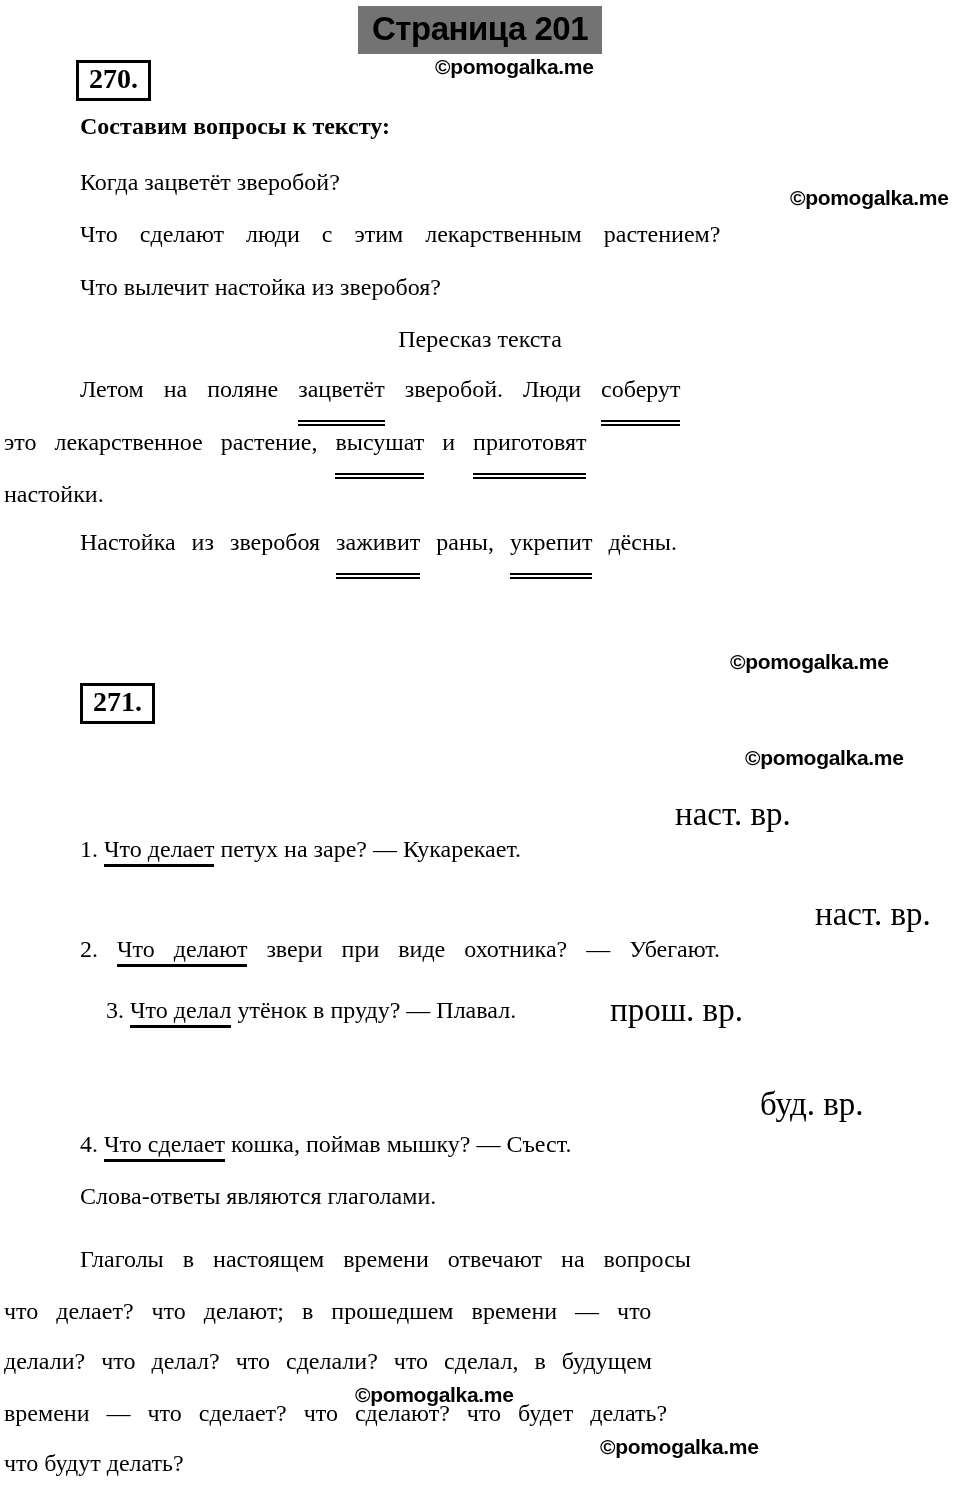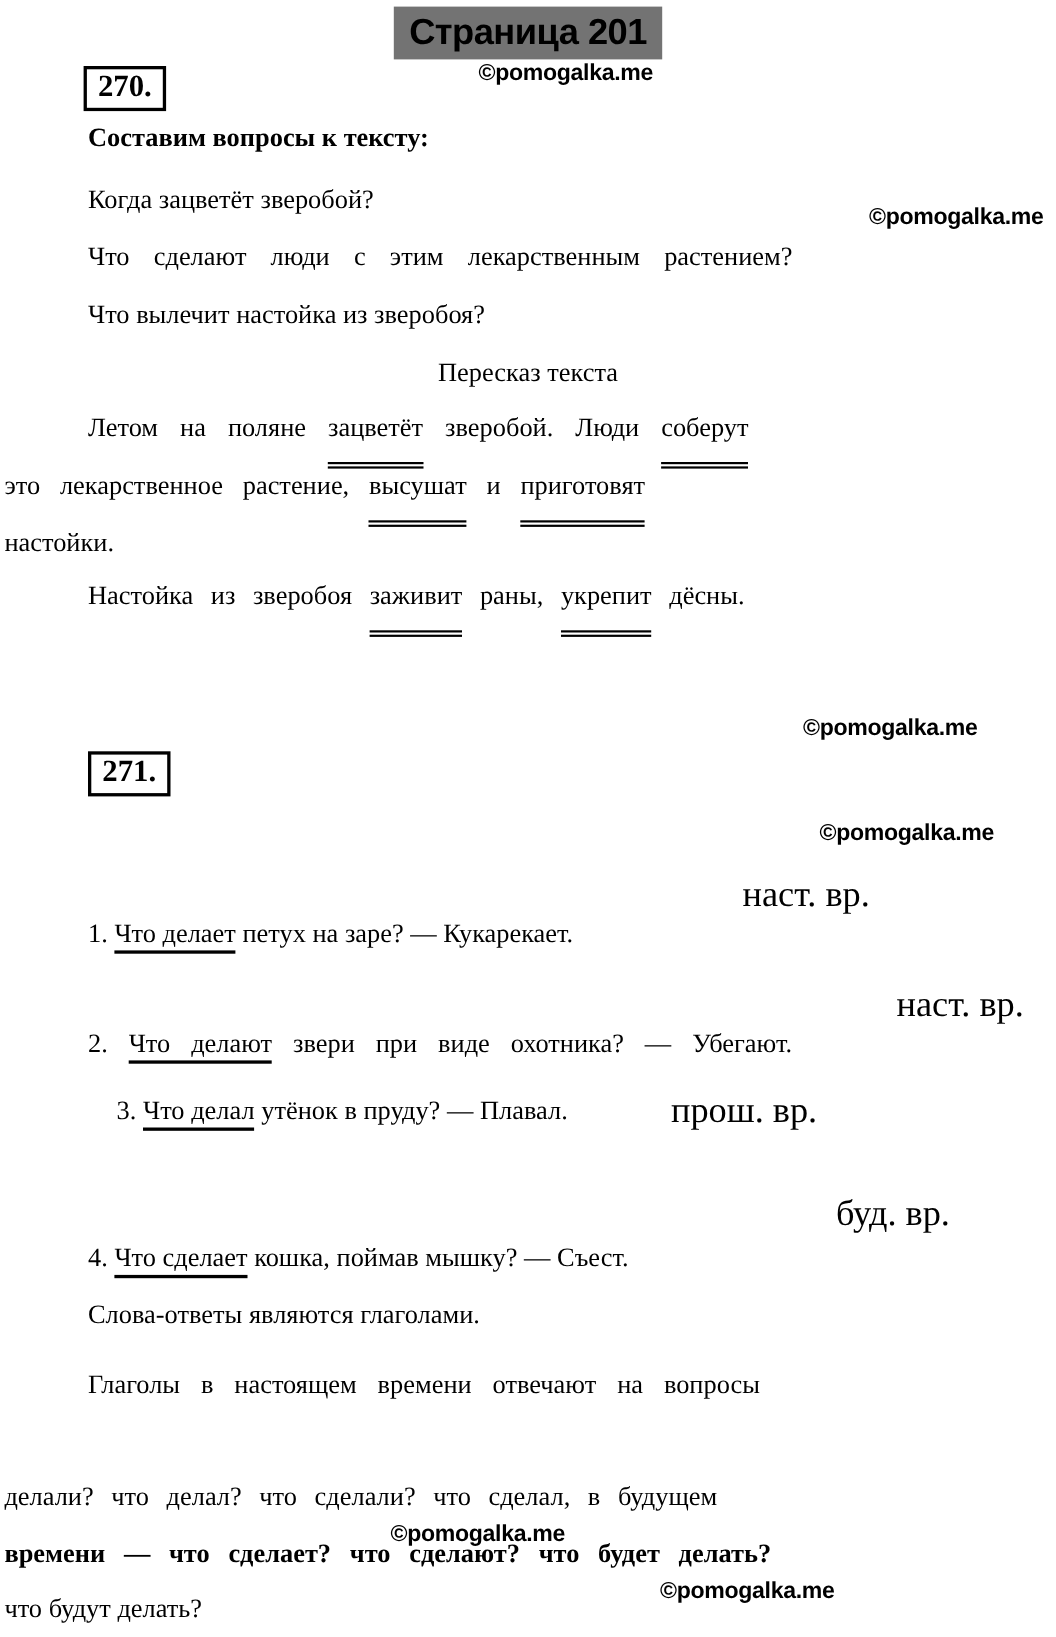--- a/index.html
+++ b/index.html
@@ -22,21 +22,21 @@
   }
   .badge{
     display:inline-block;border:3px solid #000;background:#fff;
     font-weight:bold;font-size:28px;line-height:1.1;padding:1px 10px 3px 10px;
   }
   .bold{font-weight:bold;}
   .u1{border-bottom:3px solid #000;padding-bottom:2px;}
   .u2{border-bottom:6px double #000;padding-bottom:18px;}
   .tense{font-size:33px;line-height:1.2;}
   
-  .ws10{word-spacing:10px;}.ws11{word-spacing:11px;font-weight:bold;}.ws12{word-spacing:12px;}
+  .ws10{word-spacing:10px;}.ws11{word-spacing:11px;}.ws12{word-spacing:12px;}
   .ws13{word-spacing:13px;}.ws14{word-spacing:14px;}.ws16{word-spacing:16px;}
   
   #wm-top{top:55px;left:435px;}
   #badge270{top:60px;left:76px;}
   #heading270{top:112px;left:80px;}
   #q1{top:168px;left:80px;}
   #wm-q1{top:186px;left:790px;}
   #q2{top:220px;left:80px;}
   #q3{top:273px;left:80px;}
   #subheading{top:325px;}
@@ -108,20 +108,21 @@
 
   <div class="abs tense" id="label3">прош. вр.</div>
   <div class="abs body-line" id="item3"><span>3. </span><span class="u1">Что делал</span><span> утёнок в пруду? — Плавал.</span></div>
 
   <div class="abs tense" id="label4">буд. вр.</div>
   <div class="abs body-line" id="item4"><span>4. </span><span class="u1">Что сделает</span><span> кошка, поймав мышку? — Съест.</span></div>
 
   <div class="abs body-line" id="conclusion">Слова-ответы являются глаголами.</div>
 
   <div class="abs body-line ws13" id="rule1">Глаголы в настоящем времени отвечают на вопросы</div>
+  <div class="abs body-line ws12" id="rule2">что делает? что делают; в прошедшем времени — что</div>
   <div class="abs body-line ws10" id="rule3">делали? что делал? что сделали? что сделал, в будущем</div>
   <div class="abs body-line ws11" id="rule4">времени — что сделает? что сделают? что будет делать?</div>
   <div class="abs body-line" id="rule5">что будут делать?</div>
 
   <div class="abs wm" id="wm-bot1">©pomogalka.me</div>
   <div class="abs wm" id="wm-bot2">©pomogalka.me</div>
 
 </div>
 
 </body></html>

